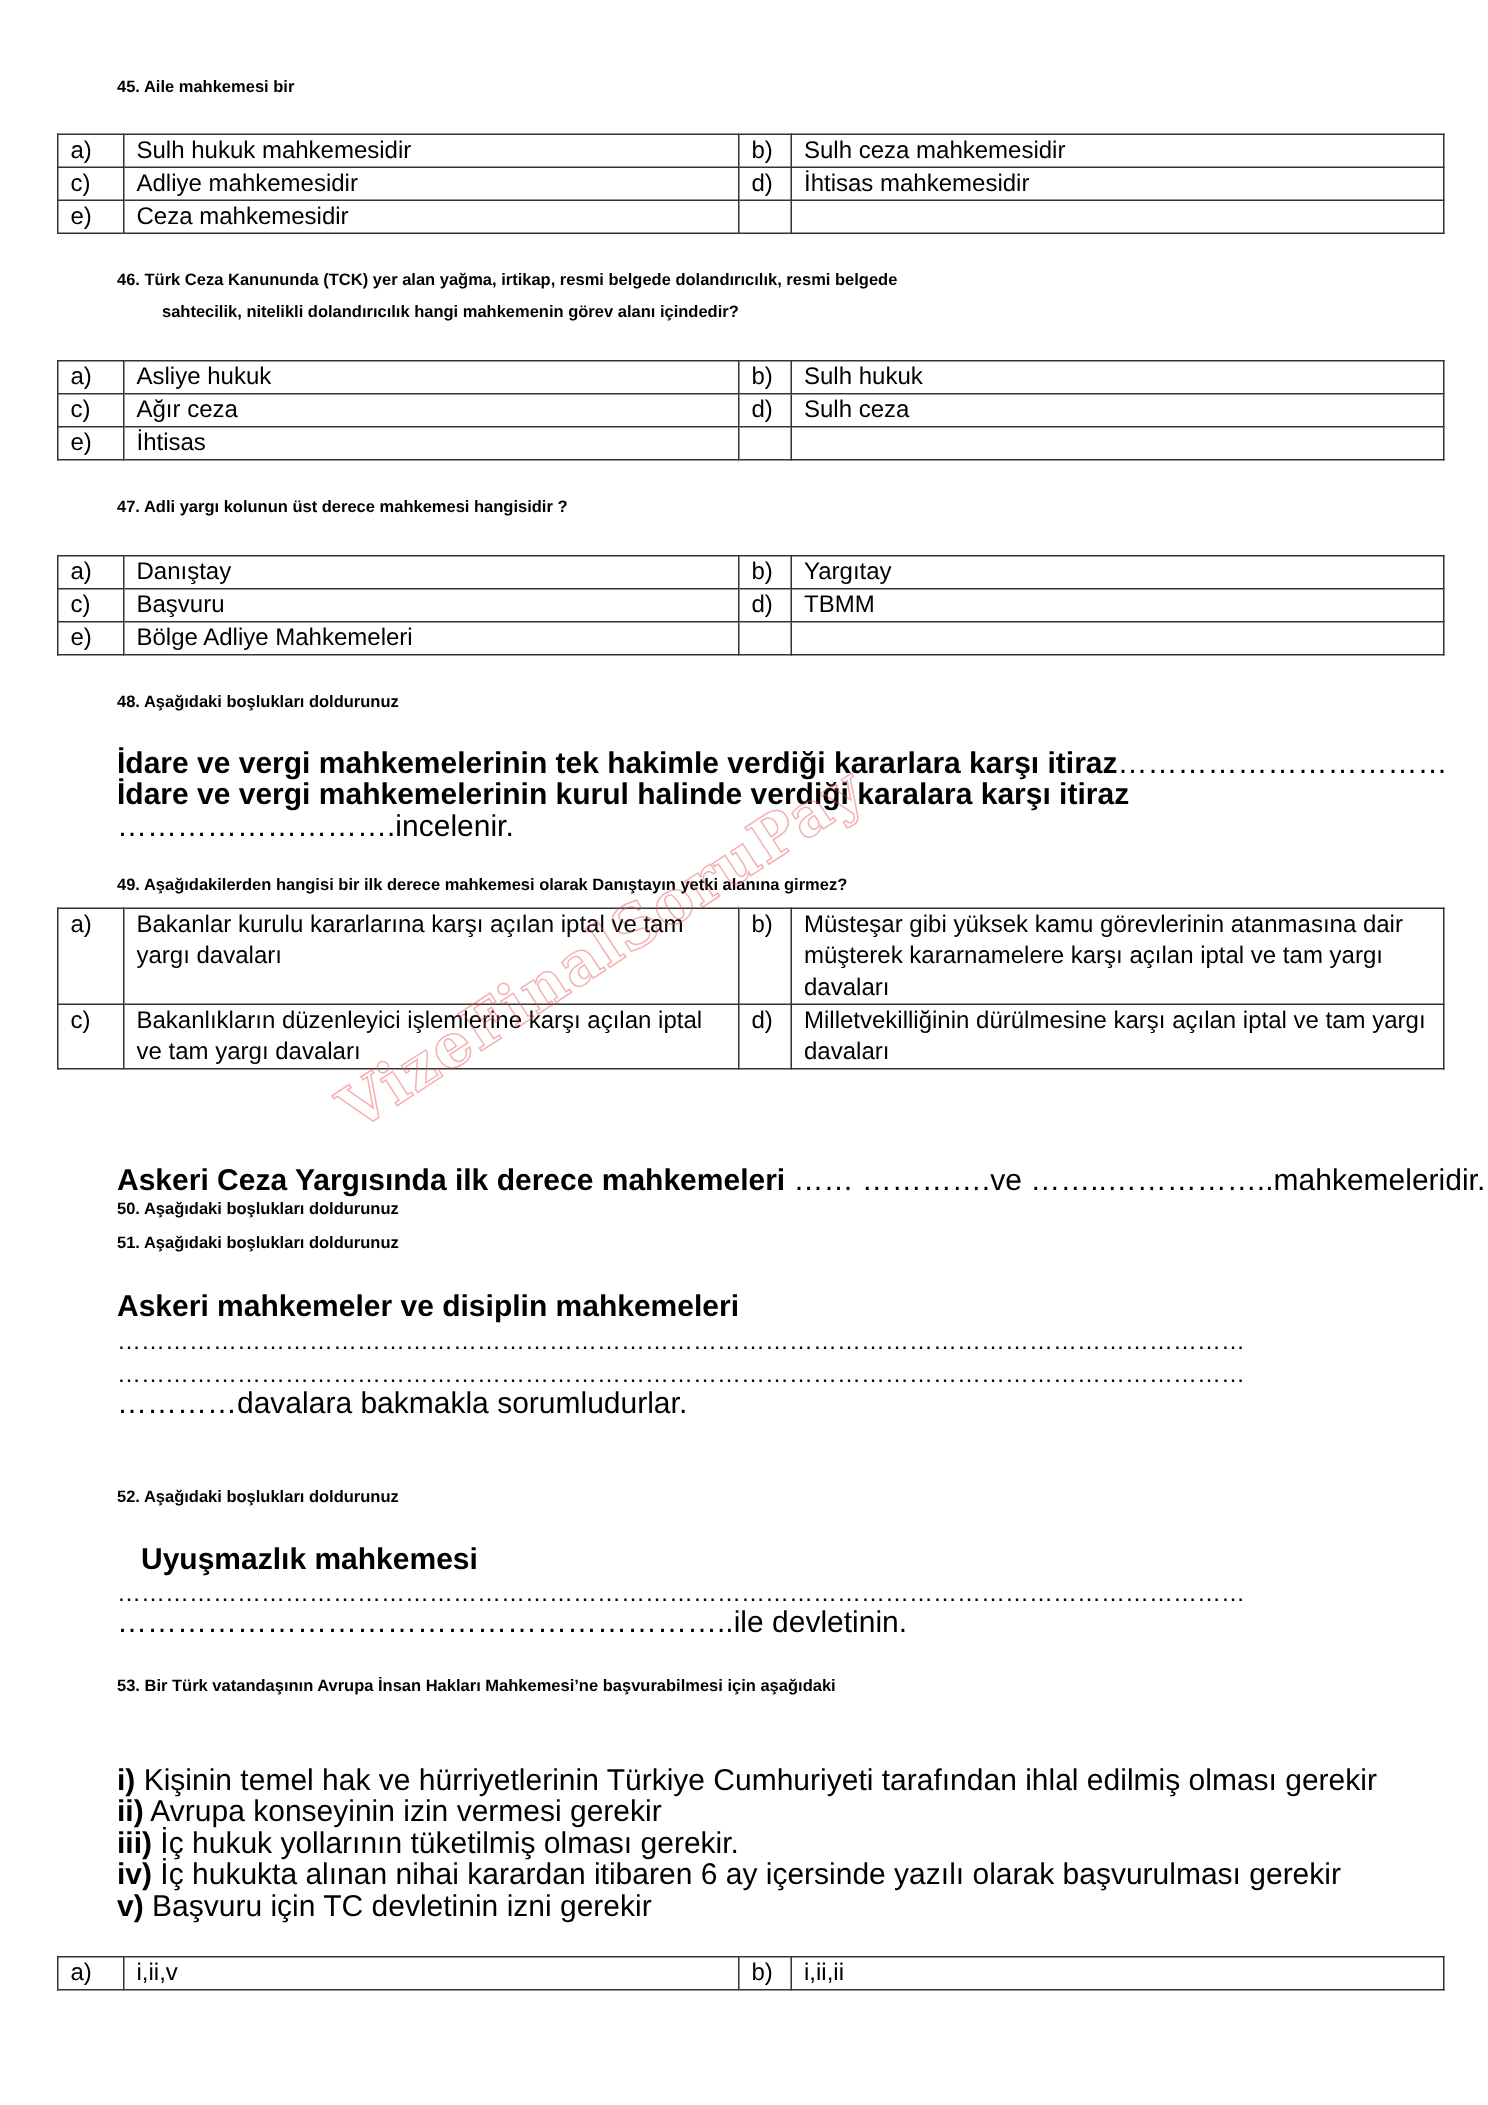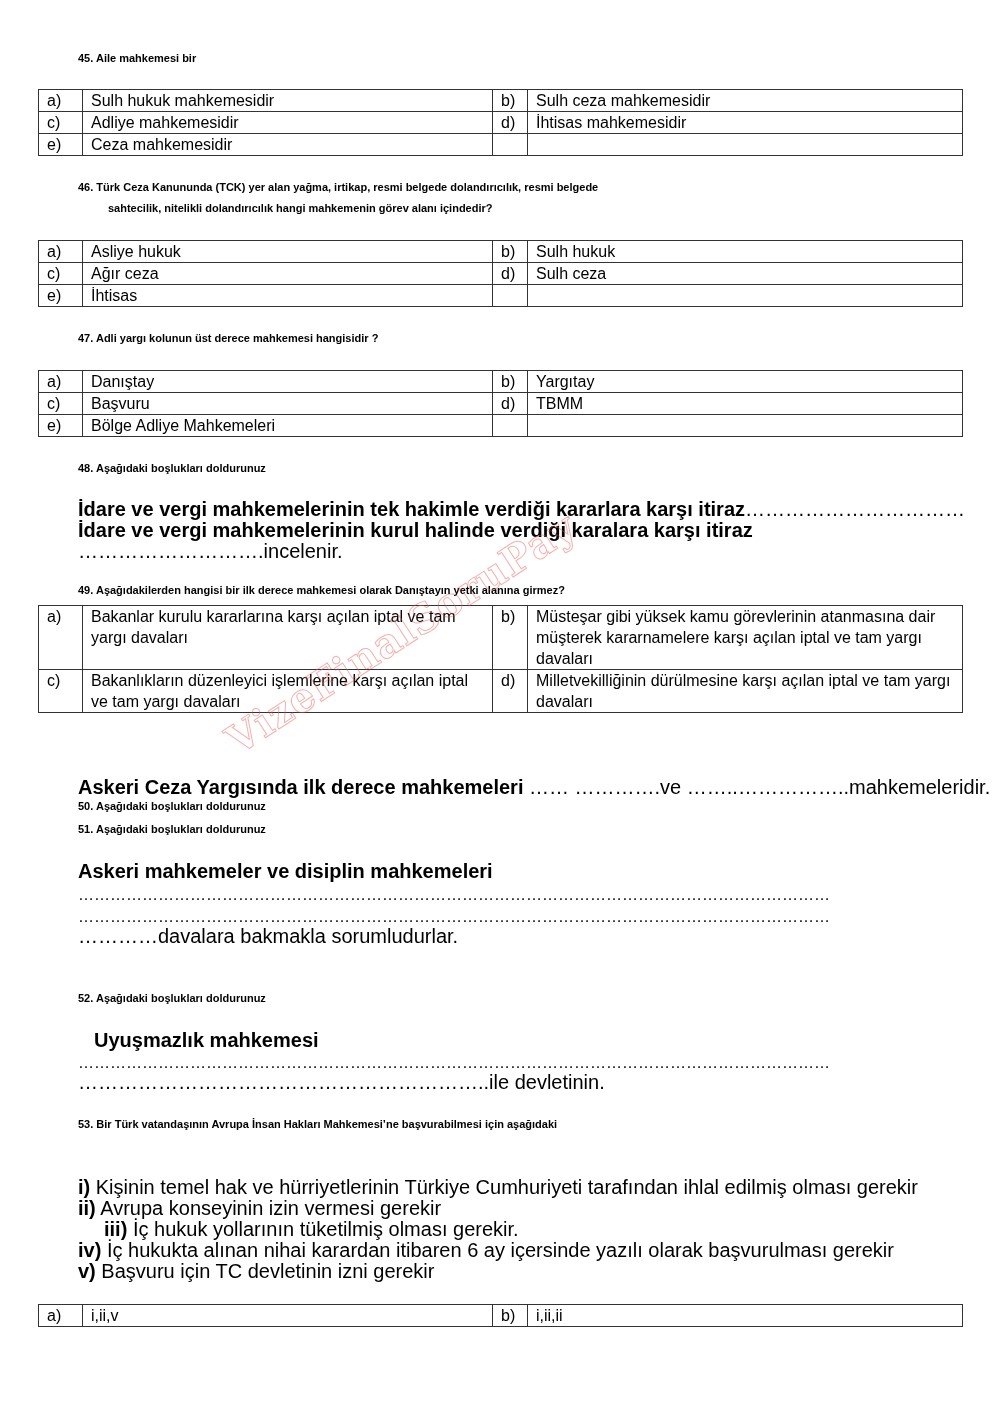--- a/index.html
+++ b/index.html
@@ -174,21 +174,21 @@
 <div class="q" style="top:988px;">52. Aşağıdaki boşlukları doldurunuz</div>
 <div class="para bold" style="top:1030px;margin-left:16px;">Uyuşmazlık mahkemesi</div>
 <div class="dots" style="top:1051px;">……………………………………………………………………………………………………………………………</div>
 <div class="para" style="top:1072px;">……………………………………………………..ile devletinin.</div>
 
 <div class="q" style="top:1114px;">
   <span>53. Bir Türk vatandaşının Avrupa İnsan Hakları Mahkemesi’ne başvurabilmesi için aşağıdaki</span>
 </div>
 <div class="para roman" style="top:1177px;"><b>i)</b><span> Kişinin temel hak ve hürriyetlerinin Türkiye Cumhuriyeti tarafından ihlal edilmiş olması gerekir</span></div>
 <div class="para roman" style="top:1198px;"><b>ii)</b><span> Avrupa konseyinin izin vermesi gerekir</span></div>
-<div class="para roman" style="top:1219px;margin-left:26px;"><b>iii)</b><span> İç hukuk yollarının tüketilmiş olması gerekir.</span></div>
+<div class="para roman" style="top:1219px;"><b>iii)</b><span> İç hukuk yollarının tüketilmiş olması gerekir.</span></div>
 <div class="para roman" style="top:1240px;"><b>iv)</b><span> İç hukukta alınan nihai karardan itibaren 6 ay içersinde yazılı olarak başvurulması gerekir</span></div>
 <div class="para roman" style="top:1261px;"><b>v)</b><span> Başvuru için TC devletinin izni gerekir</span></div>
 <table class="opts" style="top:1304px;">
   <colgroup>
       <col class="c1">
       <col class="c2">
       <col class="c3">
       <col>
     </colgroup>
   <tbody>

